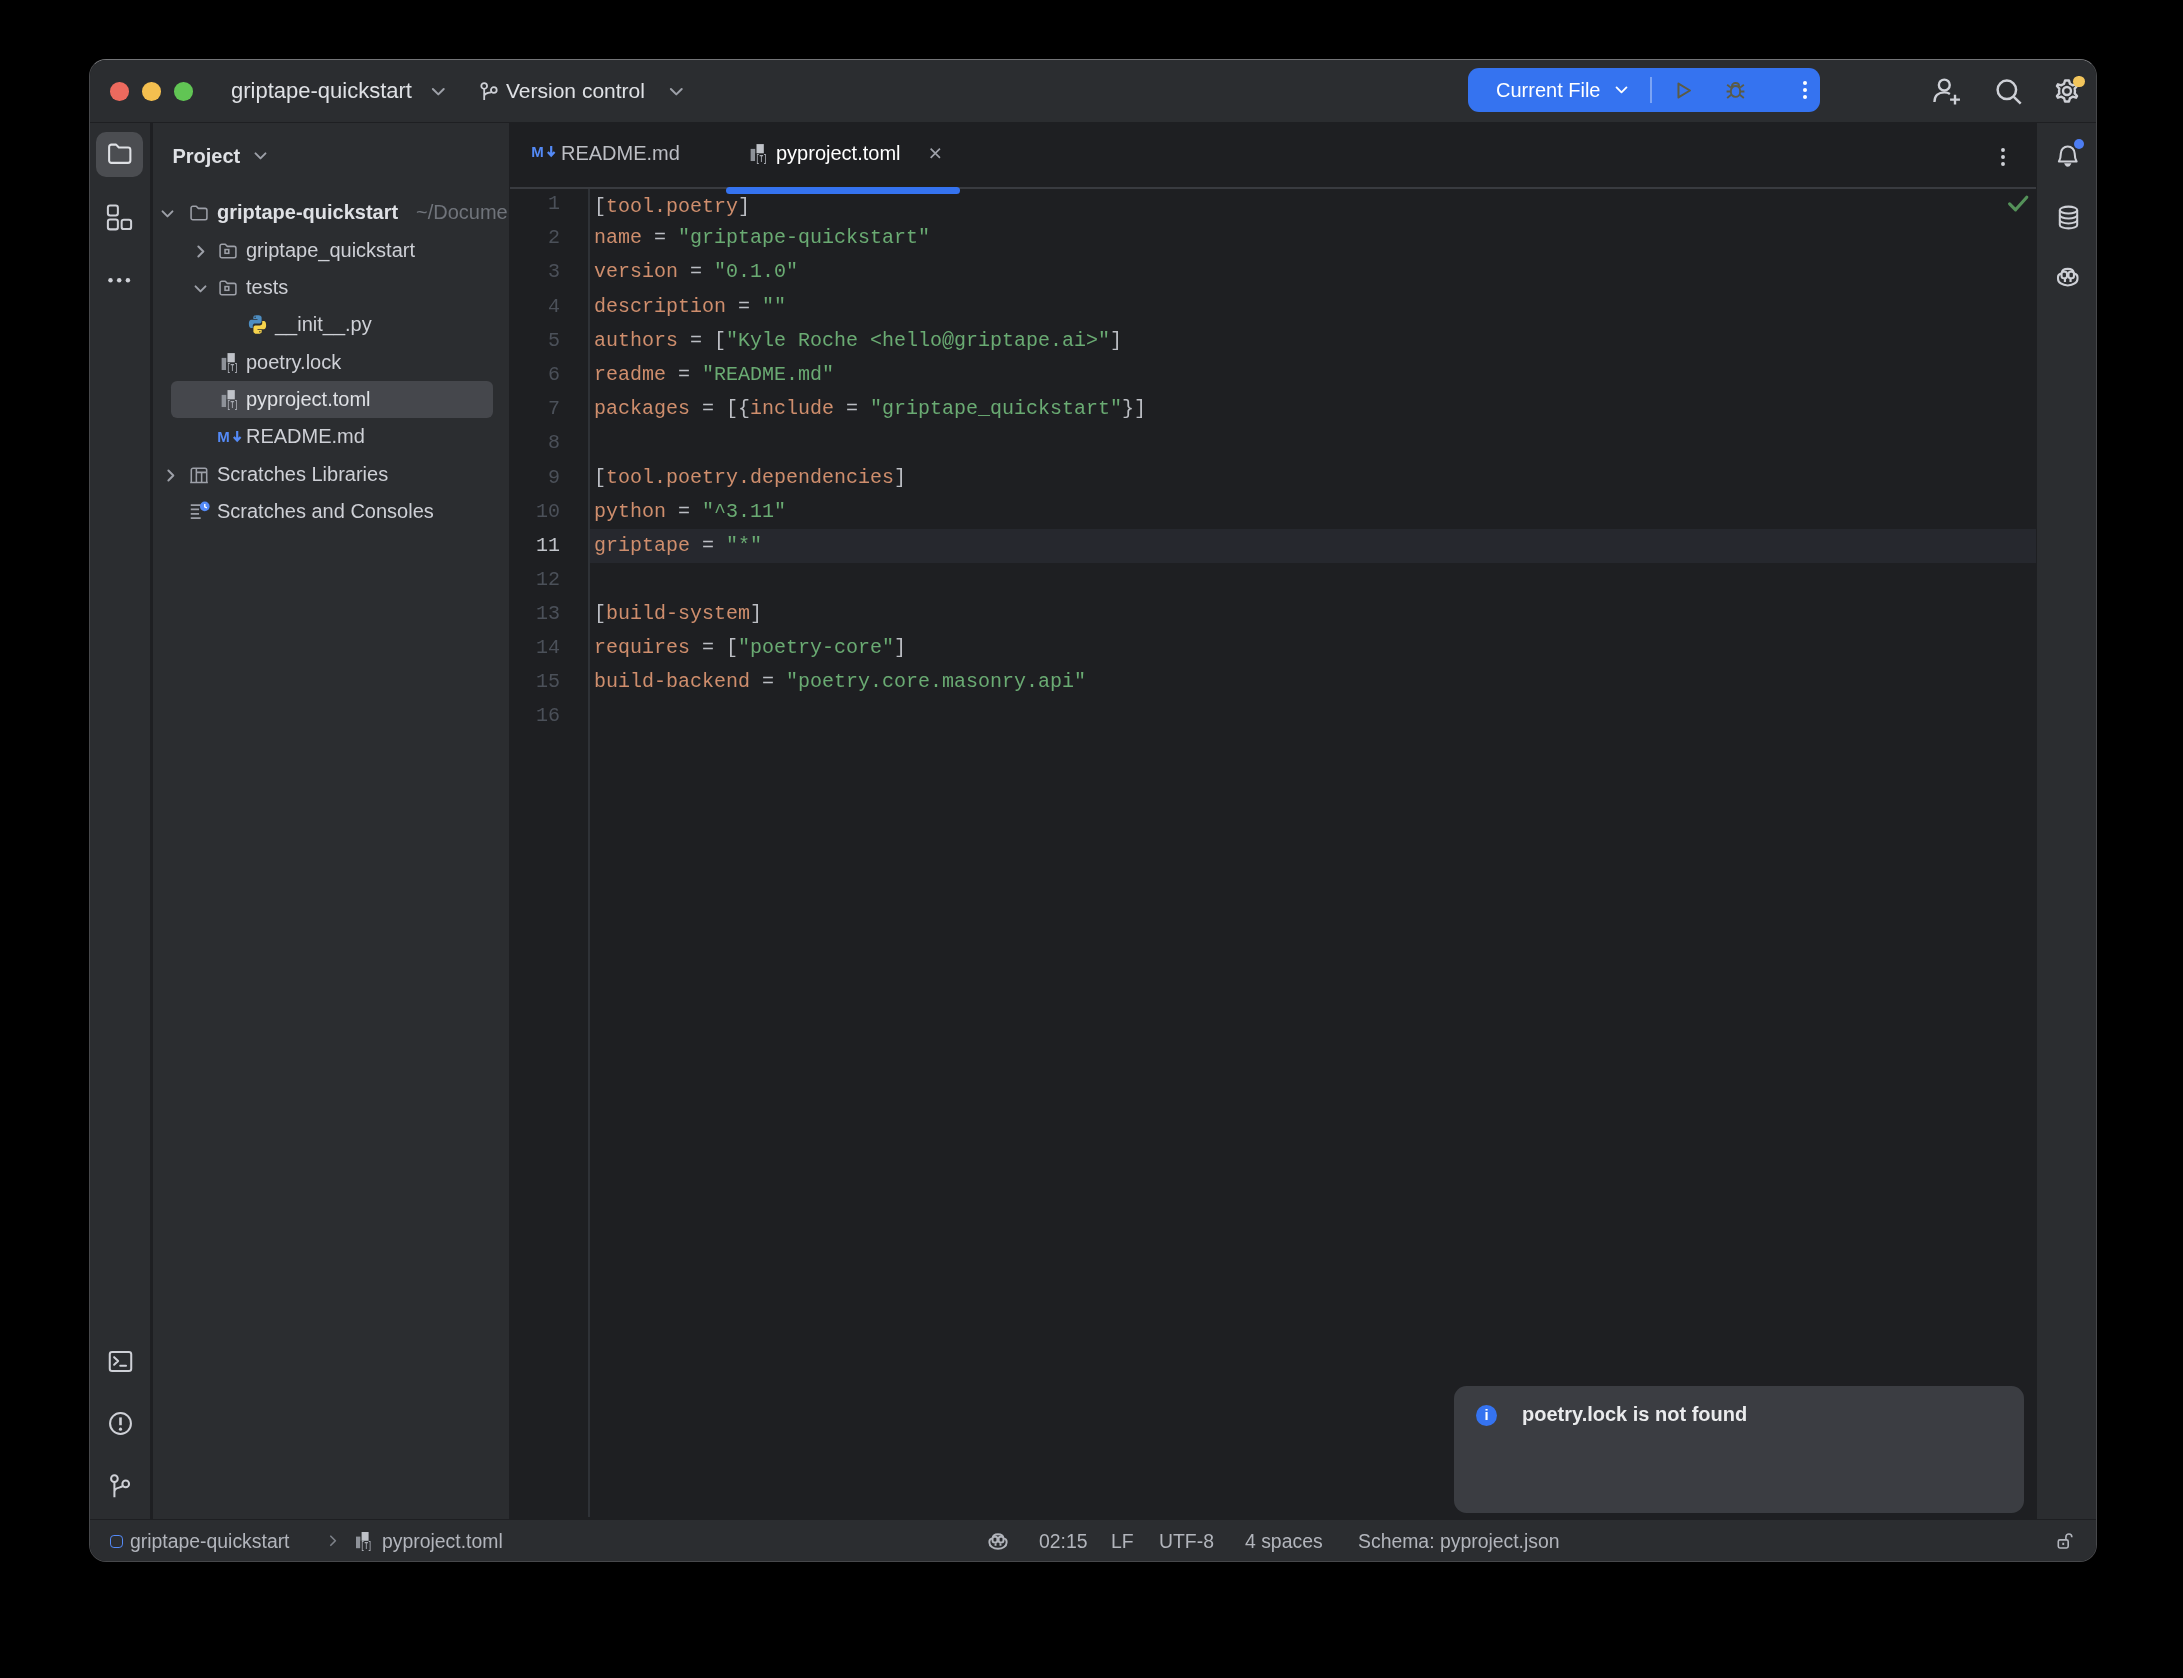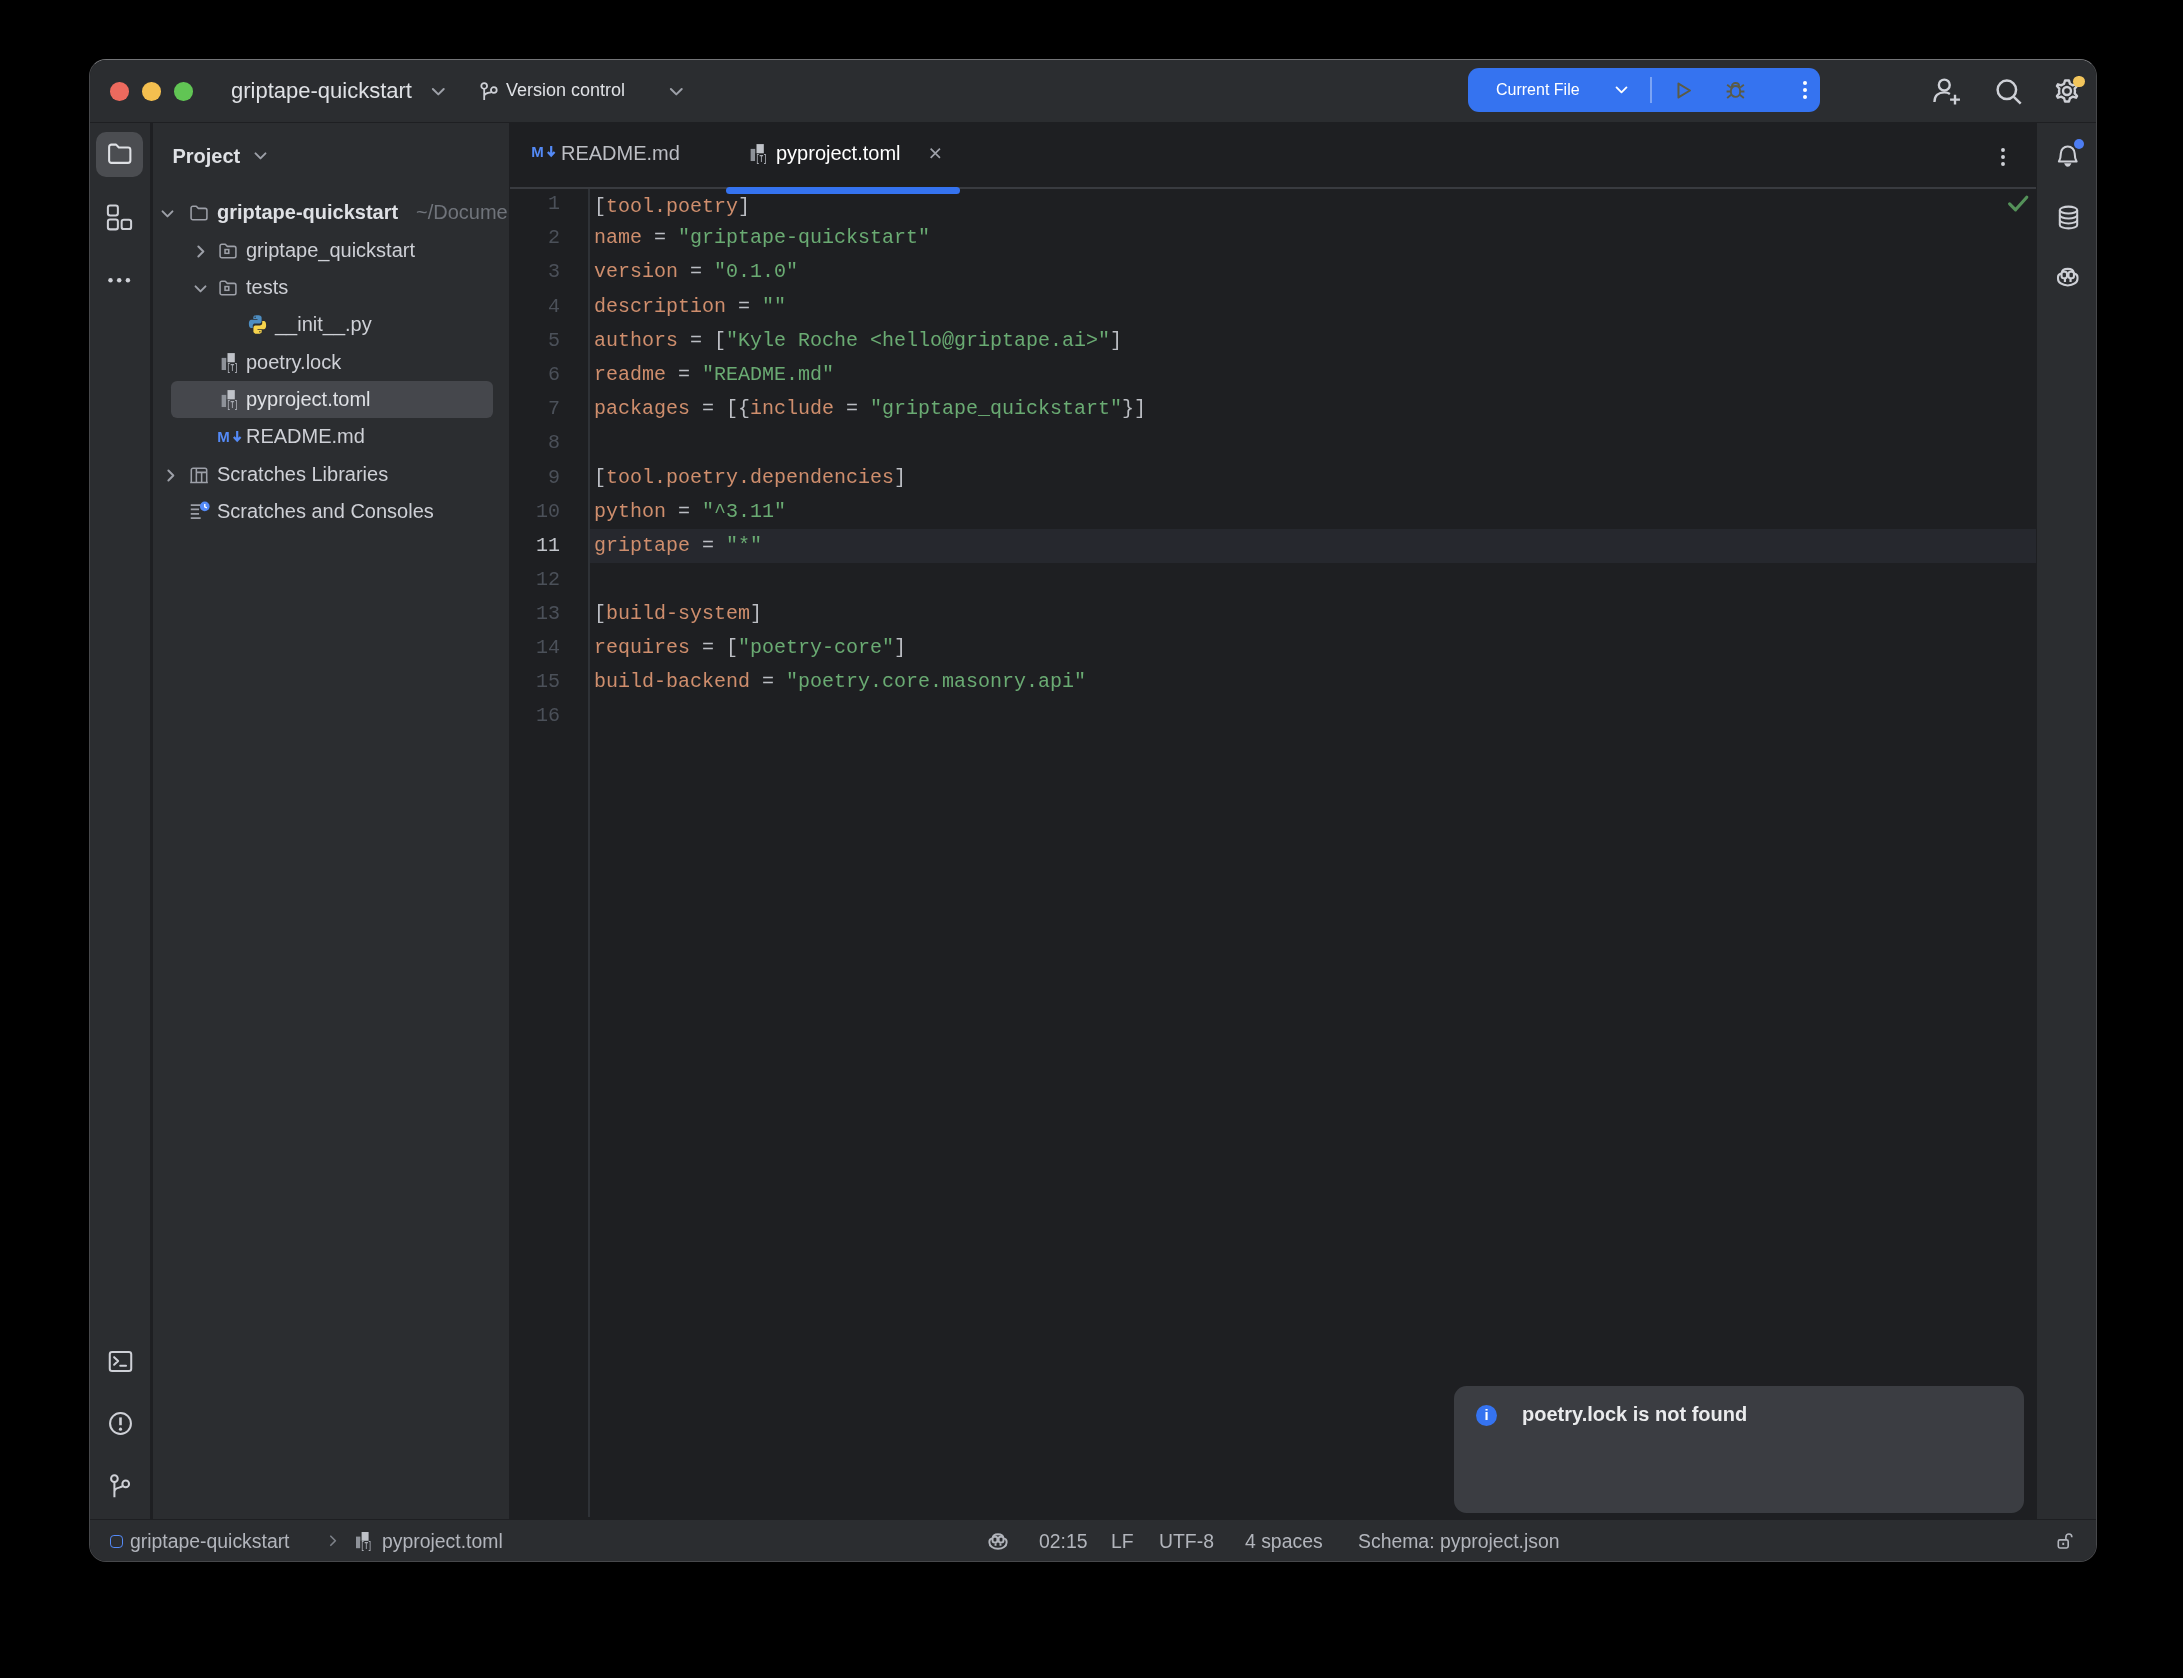--- a/index.html
+++ b/index.html
@@ -45,26 +45,26 @@
     <svg class="abs" style="left:339px;top:22px;" width="18.6" height="18.6" viewBox="0 0 24 24">
       <path d="M5 9 L12 16 L19 9" fill="none" stroke="#9da0a8" stroke-width="2.6" stroke-linecap="round" stroke-linejoin="round"></path>
     </svg>
     <svg class="abs" style="left:388px;top:21px;" width="22" height="22" viewBox="0 0 16 16">
       <g fill="none" stroke="#ced0d6" stroke-width="1.3">
         <circle cx="4.5" cy="3.6" r="2.1"></circle>
         <circle cx="11.5" cy="6.6" r="2.1"></circle>
         <path d="M4.5 5.7 V13.8 M4.5 11.2 C4.5 9 6.5 8.7 9.4 8.3"></path>
       </g>
     </svg>
-    <div class="abs" style="left:416px;top:0;height:50px;line-height:61px;font-size:18px;color:#dfe1e5;">Version control</div>
+    <div class="abs" style="left:416px;top:0;height:50px;line-height:61px;font-size:21px;color:#dfe1e5;">Version control</div>
     <svg class="abs" style="left:577px;top:22px;" width="18.6" height="18.6" viewBox="0 0 24 24">
       <path d="M5 9 L12 16 L19 9" fill="none" stroke="#9da0a8" stroke-width="2.6" stroke-linecap="round" stroke-linejoin="round"></path>
     </svg>
     <div class="abs" style="left:1378px;top:7.8px;width:352px;height:44px;background:#3573f0;border-radius:11px;">
-      <div class="abs" style="left:28px;top:0;height:44px;line-height:44px;font-size:16px;color:#fff;">Current File</div>
+      <div class="abs" style="left:28px;top:0;height:44px;line-height:44px;font-size:20px;color:#fff;">Current File</div>
       <svg class="abs" style="left:145px;top:13.2px;" width="17" height="17" viewBox="0 0 24 24">
         <path d="M5 9 L12 16 L19 9" fill="none" stroke="#fff" stroke-width="2.6" stroke-linecap="round" stroke-linejoin="round"></path>
       </svg>
       <div class="abs" style="left:182px;top:9.3px;width:1.6px;height:26px;background:rgba(255,255,255,0.35);"></div>
       <svg class="abs" style="left:204px;top:11px;" width="23" height="23" viewBox="0 0 16 16">
         <path d="M4.5 3.2 L12.5 8 L4.5 12.8 Z" fill="none" stroke="#5b5b45" stroke-width="1.4" stroke-linejoin="round"></path>
       </svg>
       <svg class="abs" style="left:256px;top:11px;" width="23" height="23" viewBox="0 0 16 16">
         <g fill="none" stroke="#5b5b45" stroke-width="1.3">
           <path d="M5.5 5 C5.5 3.6 6.6 2.8 8 2.8 C9.4 2.8 10.5 3.6 10.5 5 Z"></path>

